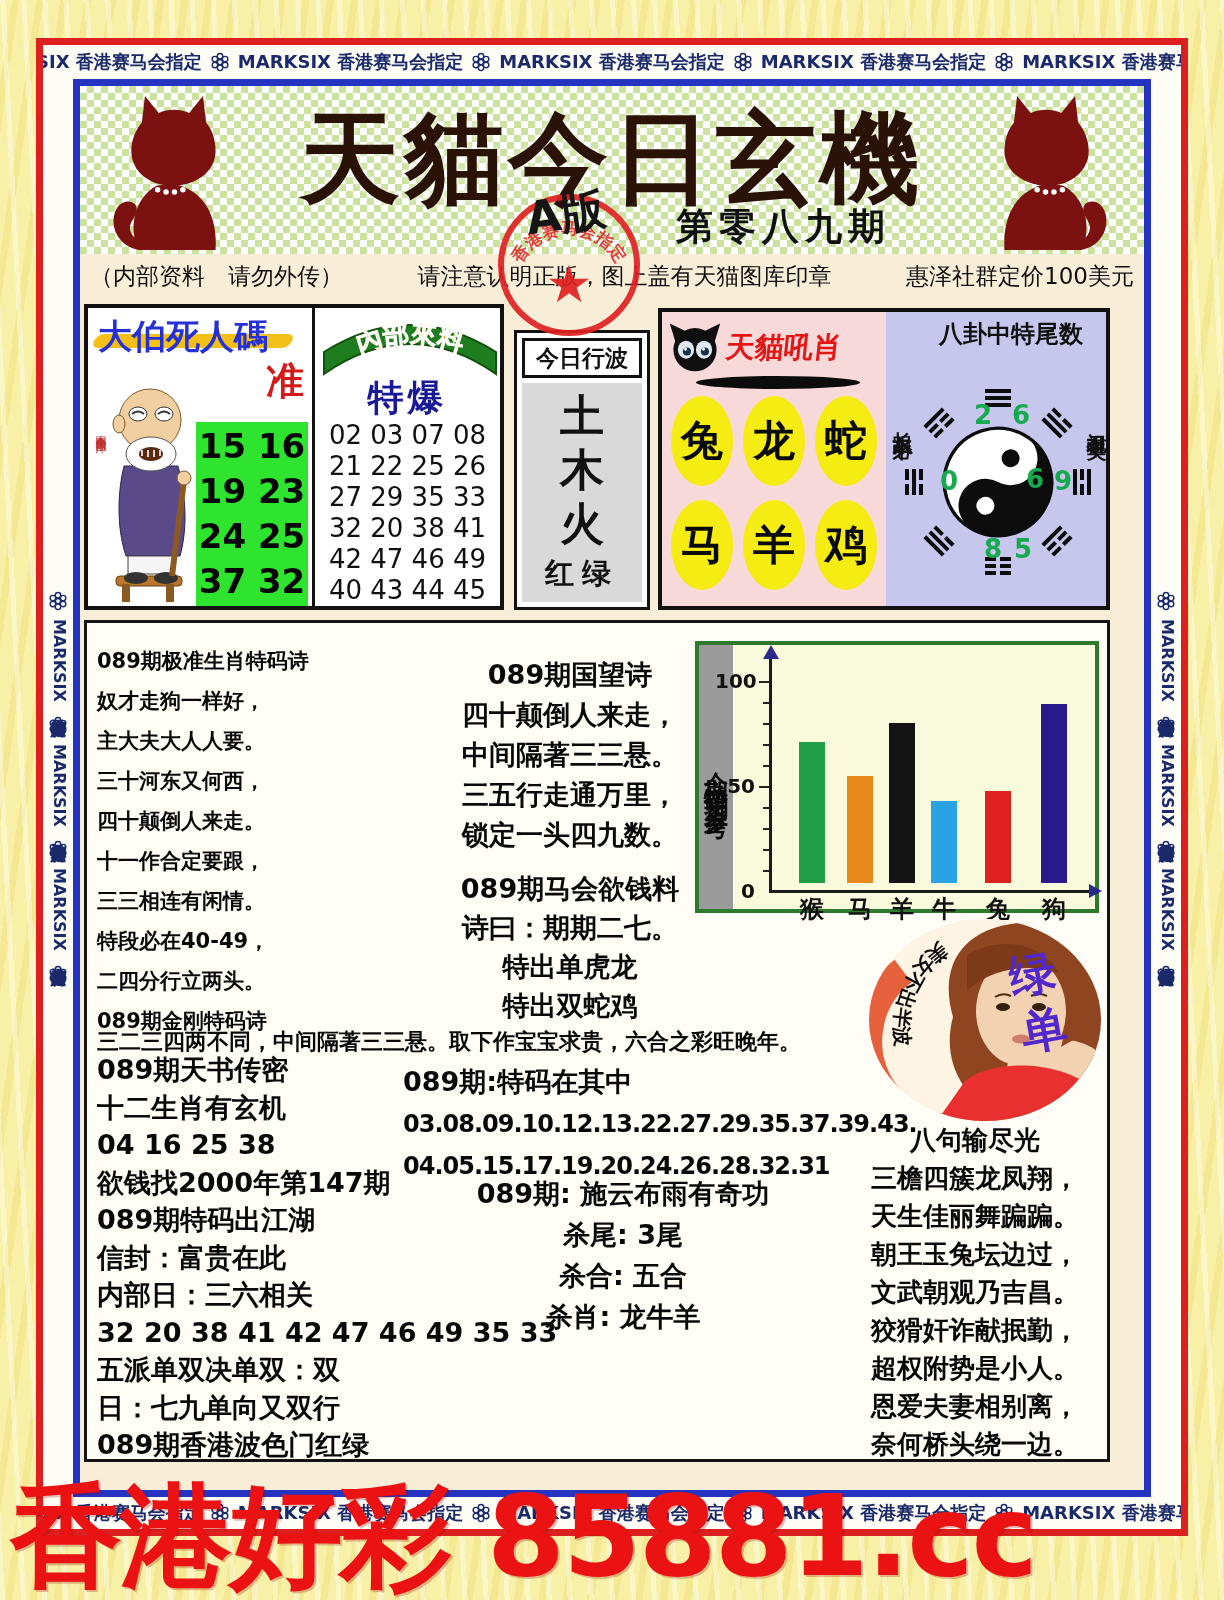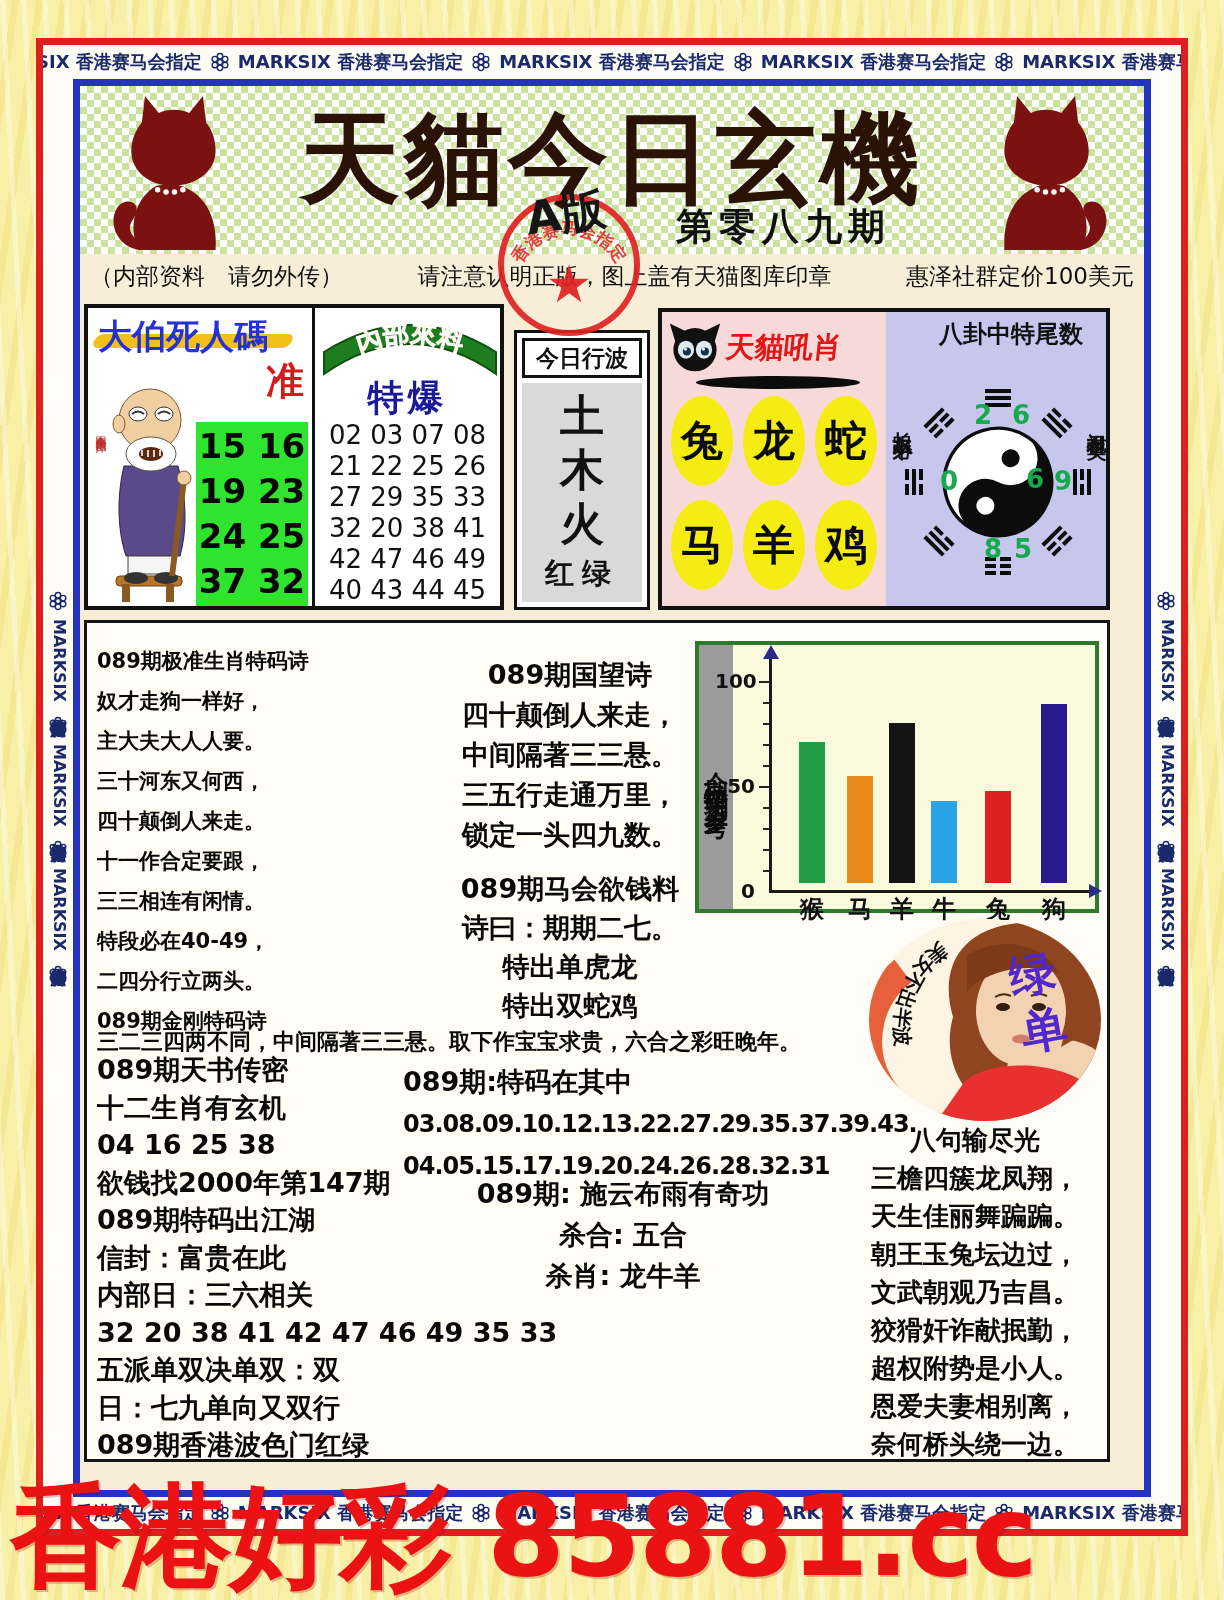--- a/index.html
+++ b/index.html
@@ -641,20 +641,21 @@
               <div class="tline">089期香港波色门红绿</div>
             </div>
           <div class="tblock r2">
             <div class="r2t tline">089期:特码在其中</div>
             <div class="r2n tline">03.08.09.10.12.13.22.27.29.35.37.39.43.</div>
             <div class="r2n tline">04.05.15.17.19.20.24.26.28.32.31</div>
           </div>
           <div class="tblock cb">
 
           <div class="tline">089期: 施云布雨有奇功</div>
+              <div class="tline">杀尾: 3尾</div>
               <div class="tline">杀合: 五合</div>
               <div class="tline">杀肖: 龙牛羊</div>
             </div>
           <div class="tblock rp">
 
           <div class="tline">八句输尽光</div>
               <div class="tline">三檐四簇龙凤翔，</div>
               <div class="tline">天生佳丽舞蹁蹁。</div>
               <div class="tline">朝王玉兔坛边过，</div>
               <div class="tline">文武朝观乃吉昌。</div>

